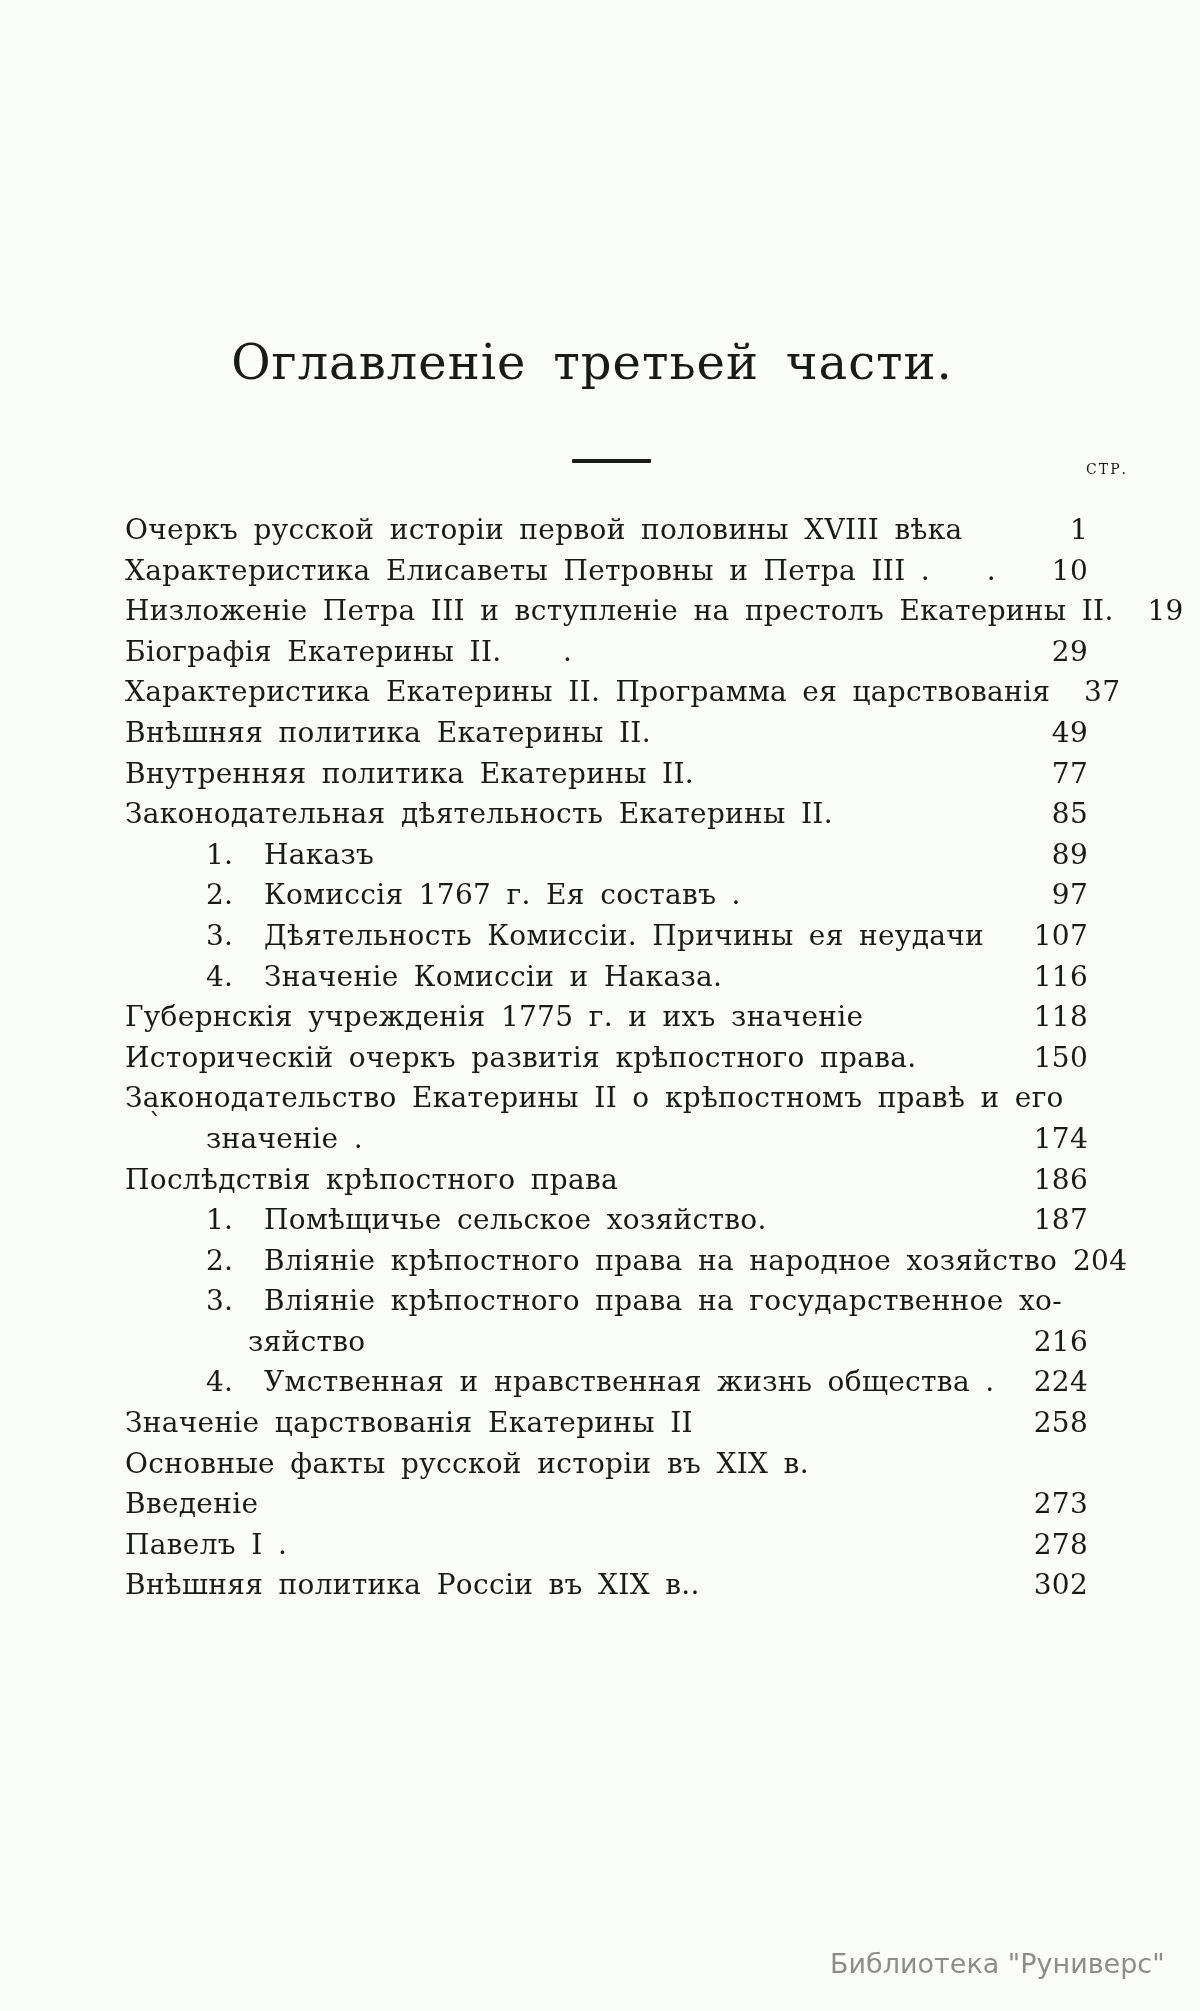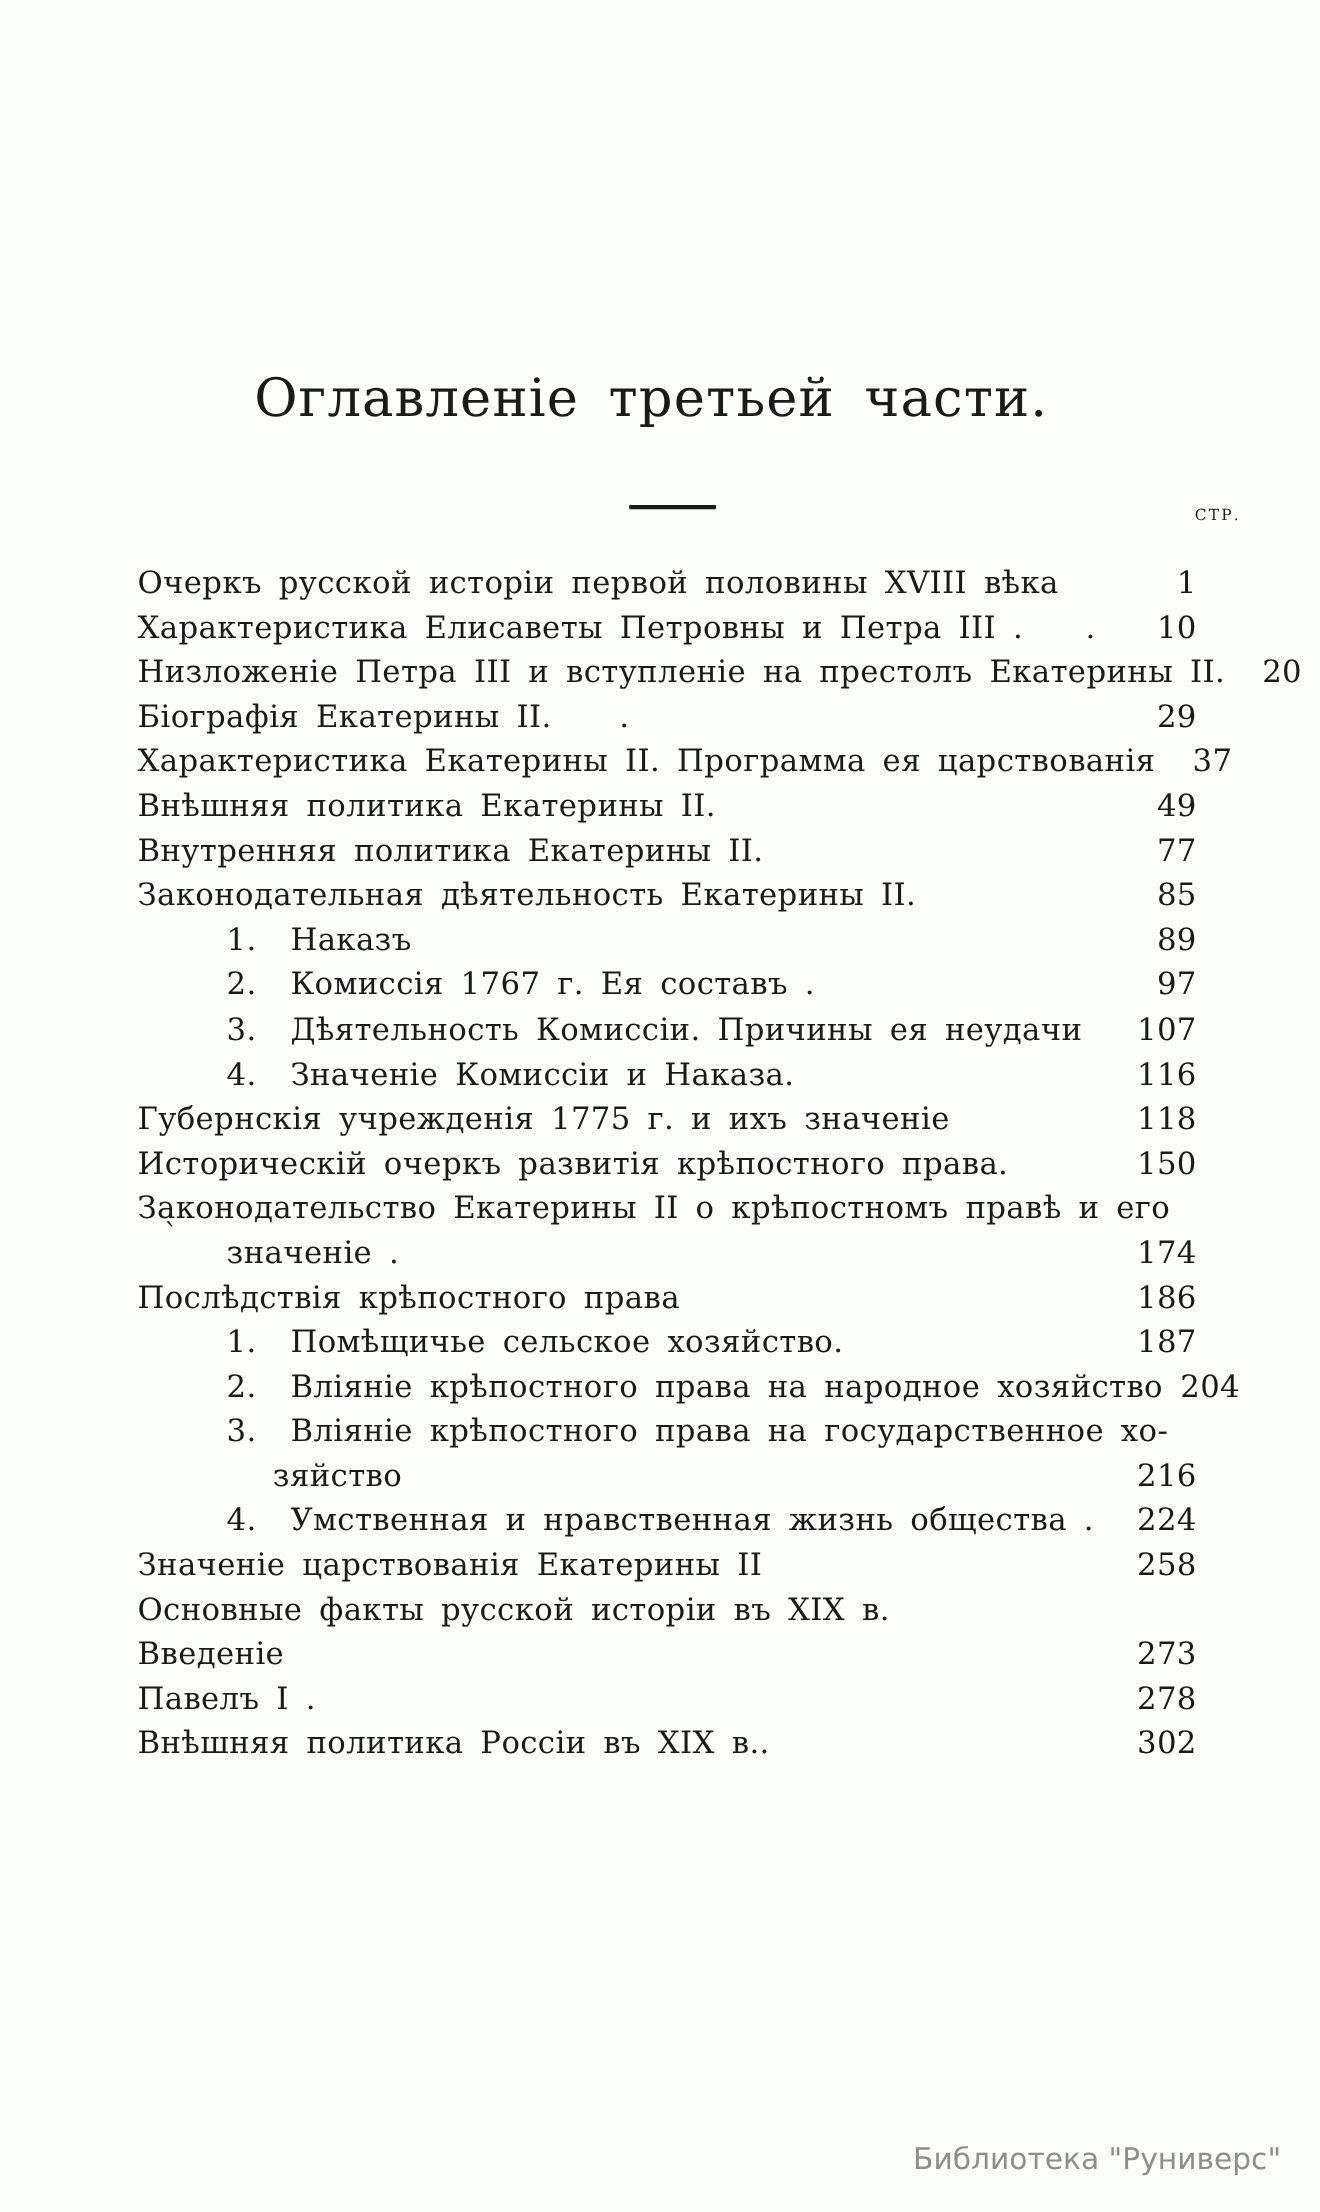--- a/index.html
+++ b/index.html
@@ -94,21 +94,21 @@
       <div class="row in-0">
     <span class="t">Характеристика Елисаветы Петровны и Петра III .</span>
     <span class="gap"></span>
     <span class="middot">.</span>
     <span class="pg">10</span>
   </div>
       <div class="row in-0">
     <span class="t">Низложеніе Петра III и вступленіе на престолъ Екатерины II.</span>
     <span class="gap"></span>
 
-    <span class="pg">20</span>
+    <span class="pg">19</span>
   </div>
       <div class="row in-0">
     <span class="t">Біографія Екатерины II.    .</span>
     <span class="gap"></span>
 
     <span class="pg">29</span>
   </div>
       <div class="row in-0">
     <span class="t">Характеристика Екатерины II. Программа ея царствованія</span>
     <span class="gap"></span>

